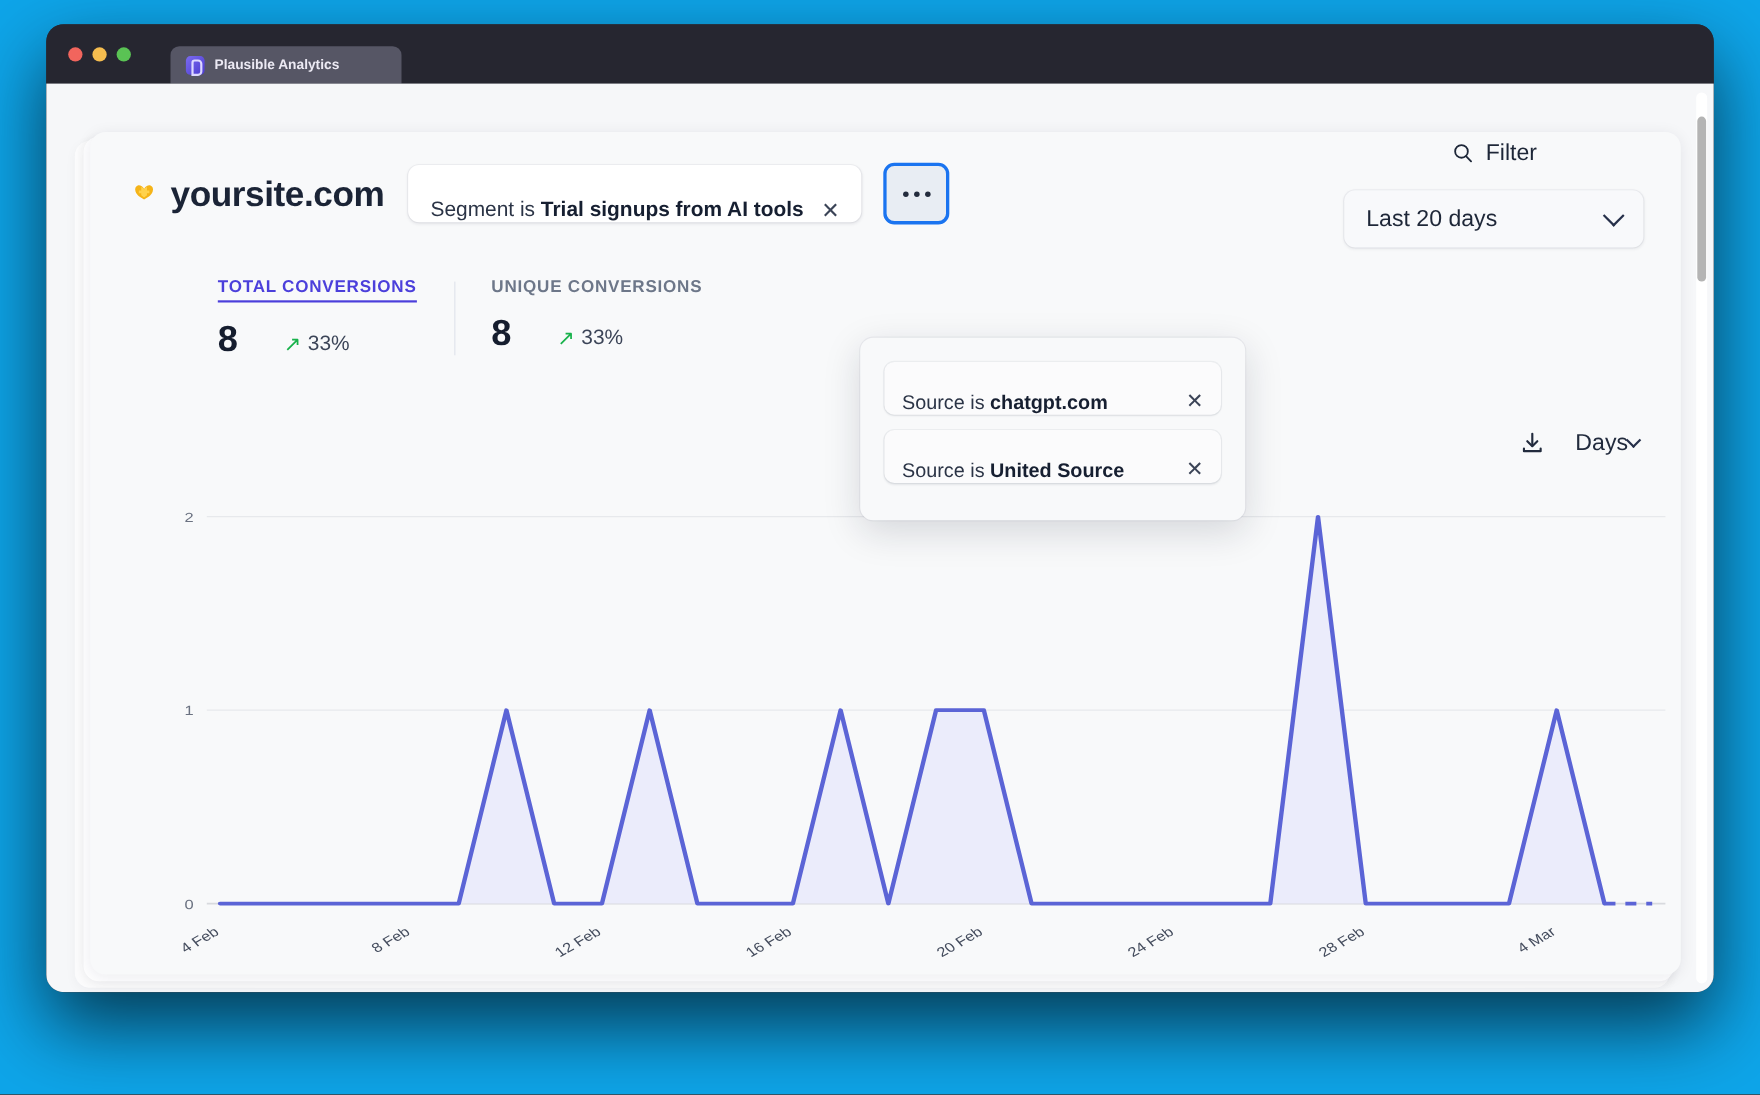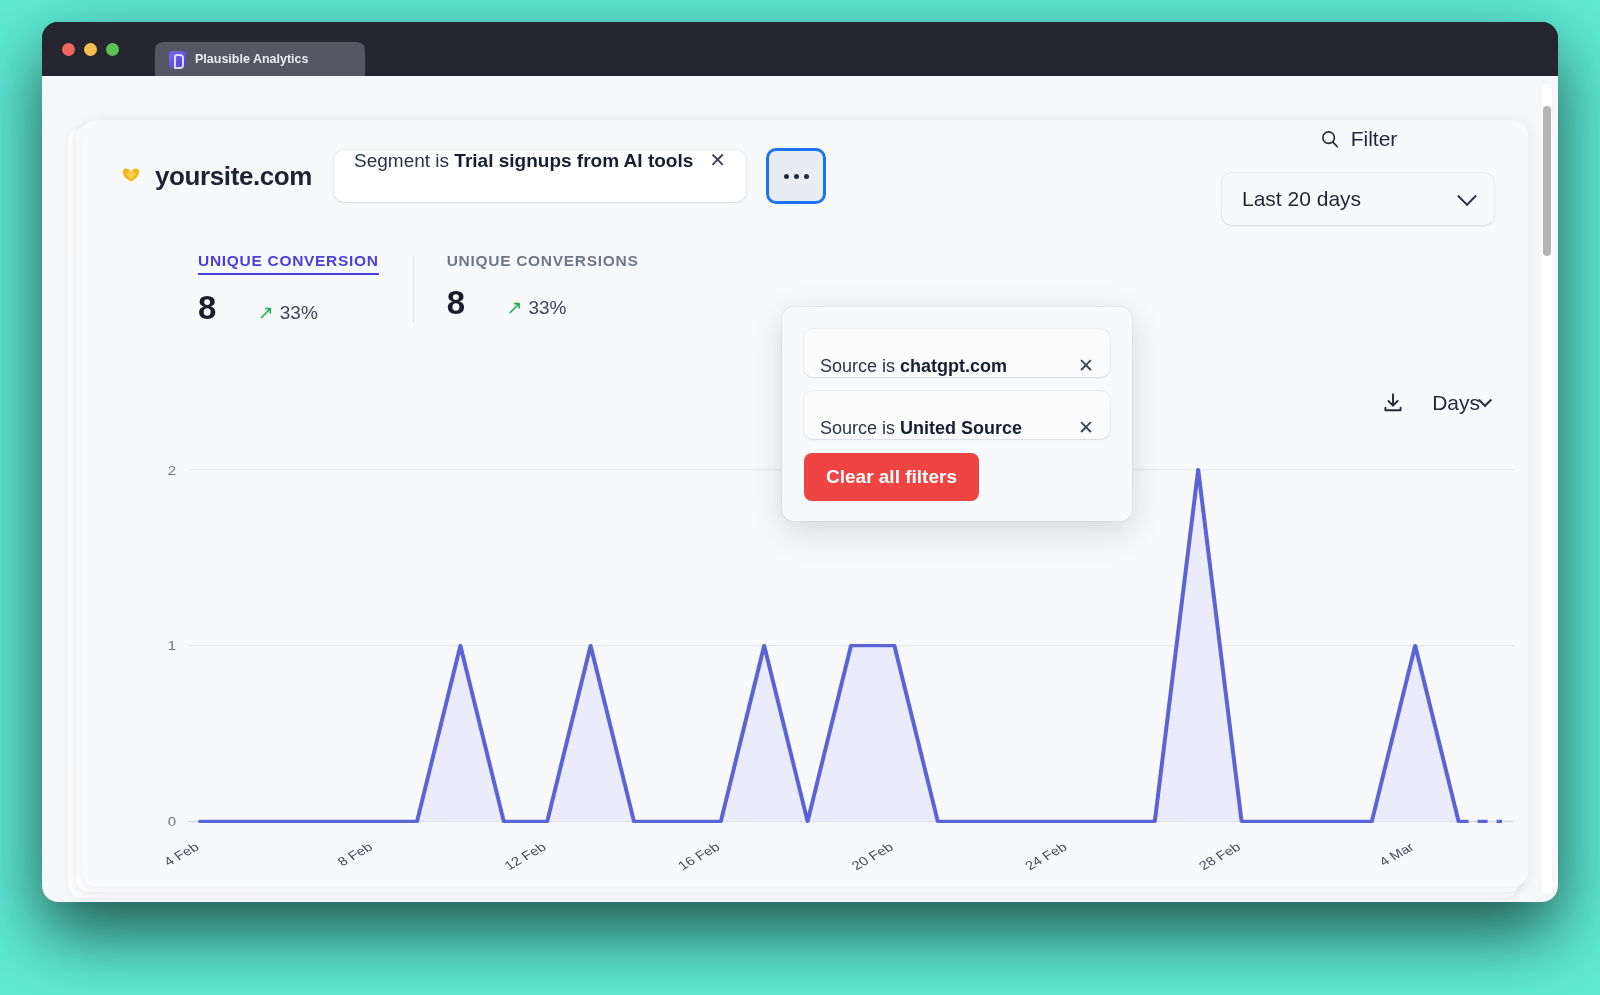--- a/index.html
+++ b/index.html
@@ -7,21 +7,21 @@
     width: 1600px; height: 995px;
     background: #000000;
     font-family: "Liberation Sans", sans-serif;
     overflow: hidden;
   }
 
   
   #desktop {
     position: relative;
     width: 1600px; height: 995px;
-    background: #5eead4;
+    background: #0ea5e9;
   }
 
   #window {
     position: absolute;
     left: 42px; top: 22px;
     width: 1516px; height: 880px;
     background: #2c2c35;
     border-radius: 16px;
     overflow: hidden;
     box-shadow: 0 30px 70px rgba(0,0,0,.65);
@@ -104,26 +104,26 @@
     padding: 0 34px 0 36px;
   }
 
   #site-id { display: flex; align-items: center; gap: 11px; flex: none; }
   #site-favicon {
     width: 26px; height: 26px;
     display: flex; align-items: center; justify-content: center;
     flex: none;
   }
   #site-name {
-    font-size: 26px; font-weight: 700; color: #1b2436;
+    font-size: 32px; font-weight: 700; color: #1b2436;
     letter-spacing: -.4px; white-space: nowrap;
   }
 
   .pill {
-    display: inline-flex; align-items: flex-start; gap: 16px;
+    display: inline-flex; align-items: flex-end; gap: 16px;
     background: #ffffff;
     border-radius: 10px;
     box-shadow: 0 1px 3px rgba(25,30,60,.10), 0 0 0 1px rgba(25,30,60,.04);
     padding: 0 20px;
     height: 52px;
     white-space: nowrap;
   }
   .pill .ptext { font-size: 19px; color: #2b3446; }
   .pill .ptext b { font-weight: 700; color: #161f31; }
   .pill .xbtn {
@@ -348,21 +348,21 @@
             <div id="daterange">
               <span class="dlabel">Last 20 days</span>
               <span class="chev"></span>
             </div>
           </div>
         </div>
 
         <div id="metrics">
 
           <div class="metric active">
-            <div class="mlabel">UNIQUE CONVERSION</div>
+            <div class="mlabel">TOTAL CONVERSIONS</div>
             <div class="mrow">
               <span class="mvalue">8</span>
               <span class="mdelta">
                 <span class="arrow">↗</span>
                 <span>33%</span>
               </span>
             </div>
           </div>
 
           <div class="metric">
@@ -424,21 +424,20 @@
 
         <div id="filters-menu">
           <div class="menu-pill">
             <span class="ptext"><span>Source is </span><b>chatgpt.com</b></span>
             <span class="xbtn">✕</span>
           </div>
           <div class="menu-pill">
             <span class="ptext"><span>Source is </span><b>United Source</b></span>
             <span class="xbtn">✕</span>
           </div>
-          <button id="clear-filters">Clear all filters</button>
         </div>
 
       </div>
 
       <div id="scrollbar-track"></div>
       <div id="scrollbar-thumb"></div>
 
     </div>
   </div>
 </div>

